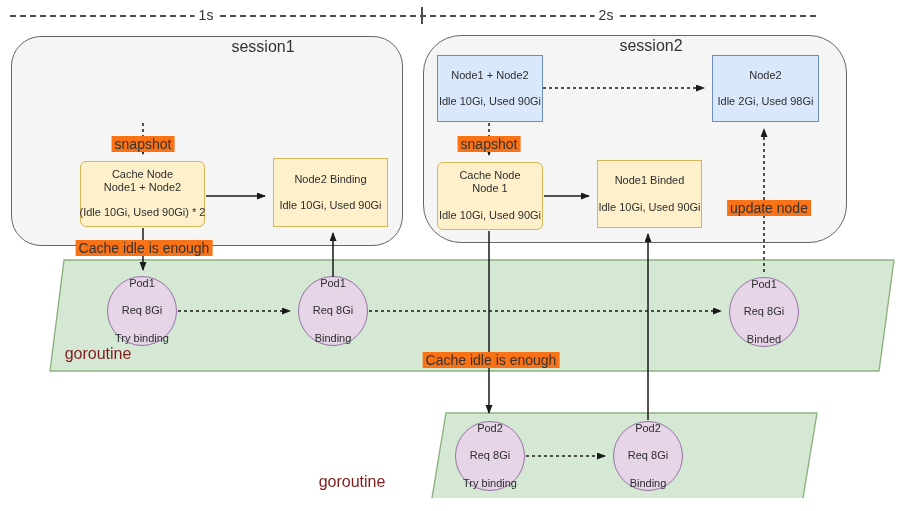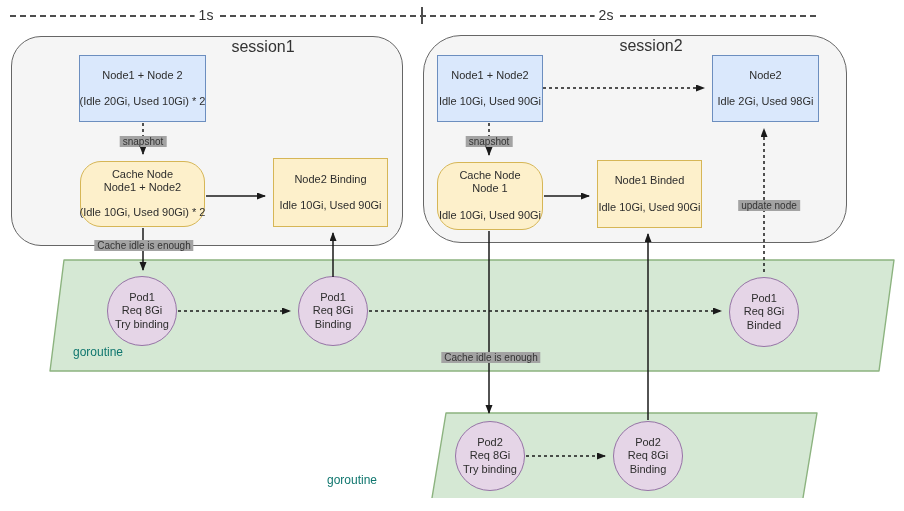--- a/index.html
+++ b/index.html
@@ -14,29 +14,29 @@
   .tl-label{font-size:14px;background:#fff;padding:0 4px;transform:translateX(-50%);white-space:nowrap;color:#333;}
   
   .session{background:#f5f5f5;border:1.5px solid #666;}
   .session-label{font-size:16px;transform:translateX(-50%);white-space:nowrap;color:#333;}
   
   .box{box-sizing:border-box;text-align:center;font-size:11px;line-height:13px;color:#2d2d2d;
        display:flex;flex-direction:column;justify-content:space-evenly;align-items:center;}
   .box .ln{white-space:nowrap;}
   .blue{background:#dae8fc;border:1px solid #6c8ebf;}
   .yellow{background:#fdf0cb;border:1px solid #d6b656;}
-  .rounded{border-radius:21px;align-items:center;}
+  .rounded{border-radius:6px;align-items:center;}
   .cache-grp{display:flex;flex-direction:column;align-items:center;}
   
   .pod{width:70px;height:70px;border-radius:50%;background:#e5d5e7;border:1.3px solid #9673a6;
-       display:flex;flex-direction:column;justify-content:center;align-items:center;
+       display:flex;flex-direction:column;justify-content:space-between;align-items:center;
        font-size:11px;line-height:13.5px;text-align:center;color:#2d2d2d;}
   
-  .flabel{font-size:10px;background:#a3a3a3;padding:0 3px;transform:translateX(-50%);white-space:nowrap;color:#333;}
-  .plainlabel{font-size:12px;transform:translateX(-50%);white-space:nowrap;color:#0f766e;}
+  .flabel{font-size:14px;background:#f97316;padding:0 3px;transform:translateX(-50%);white-space:nowrap;color:#333;}
+  .plainlabel{font-size:16px;transform:translateX(-50%);white-space:nowrap;color:#7f1d1d;}
   svg{display:block;}
   .layer{position:absolute;left:0;top:0;pointer-events:none;}
 </style>
 </head>
 <body>
 
 <div id="canvas">
 
   <svg class="layer" width="904" height="511">
     <path d="M 64,260 L 894,260 L 879,371 L 50,371 Z" fill="#d5e8d4" stroke="#8cb37f" stroke-width="1.4" stroke-linejoin="round"></path>
@@ -47,24 +47,20 @@
   <div class="abs tl-tick" style="left:421px;top:7px;"></div>
   <div class="abs tl-label" style="left:206px;top:7px;">1s</div>
   <div class="abs tl-label" style="left:606px;top:7px;">2s</div>
 
   <div class="abs session" style="left:11px;top:36px;width:392px;height:210px;border-radius:30px;"></div>
   <div class="abs session-label" style="left:263px;top:38px;">session1</div>
 
   <div class="abs session" style="left:423px;top:35px;width:424px;height:208px;border-radius:38px;"></div>
   <div class="abs session-label" style="left:651px;top:37px;">session2</div>
 
-  <div class="abs box blue" style="left:79px;top:55px;width:127px;height:67px;">
-    <div class="ln">Node1 + Node 2</div>
-    <div class="ln">(Idle 20Gi, Used 10Gi) * 2</div>
-  </div>
 
   <div class="abs box yellow rounded" style="left:80px;top:161px;width:125px;height:66px;justify-content:space-between;padding:6px 0 7px;">
     <div class="cache-grp">
       <div class="ln">Cache Node</div>
       <div class="ln">Node1 + Node2</div>
     </div>
     <div class="ln">(Idle 10Gi, Used 90Gi) * 2</div>
   </div>
 
   <div class="abs box yellow" style="left:273px;top:158px;width:115px;height:69px;">

